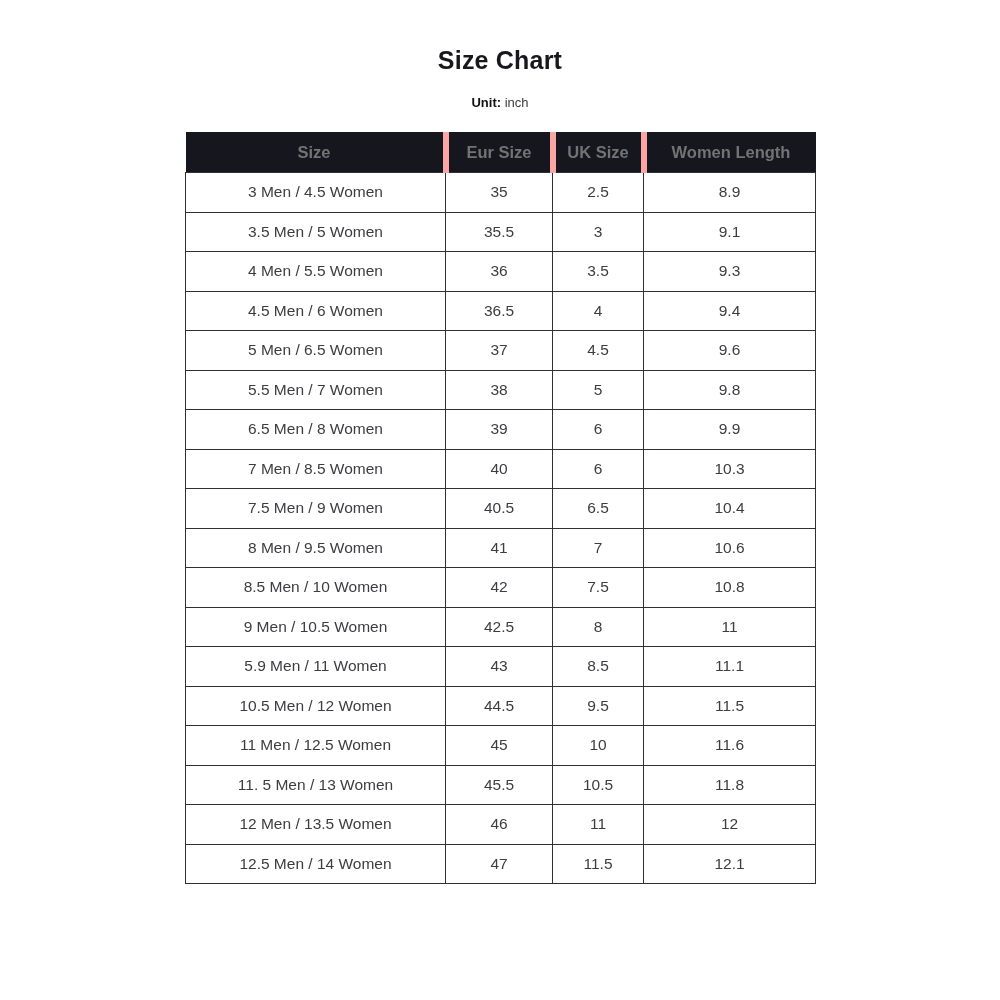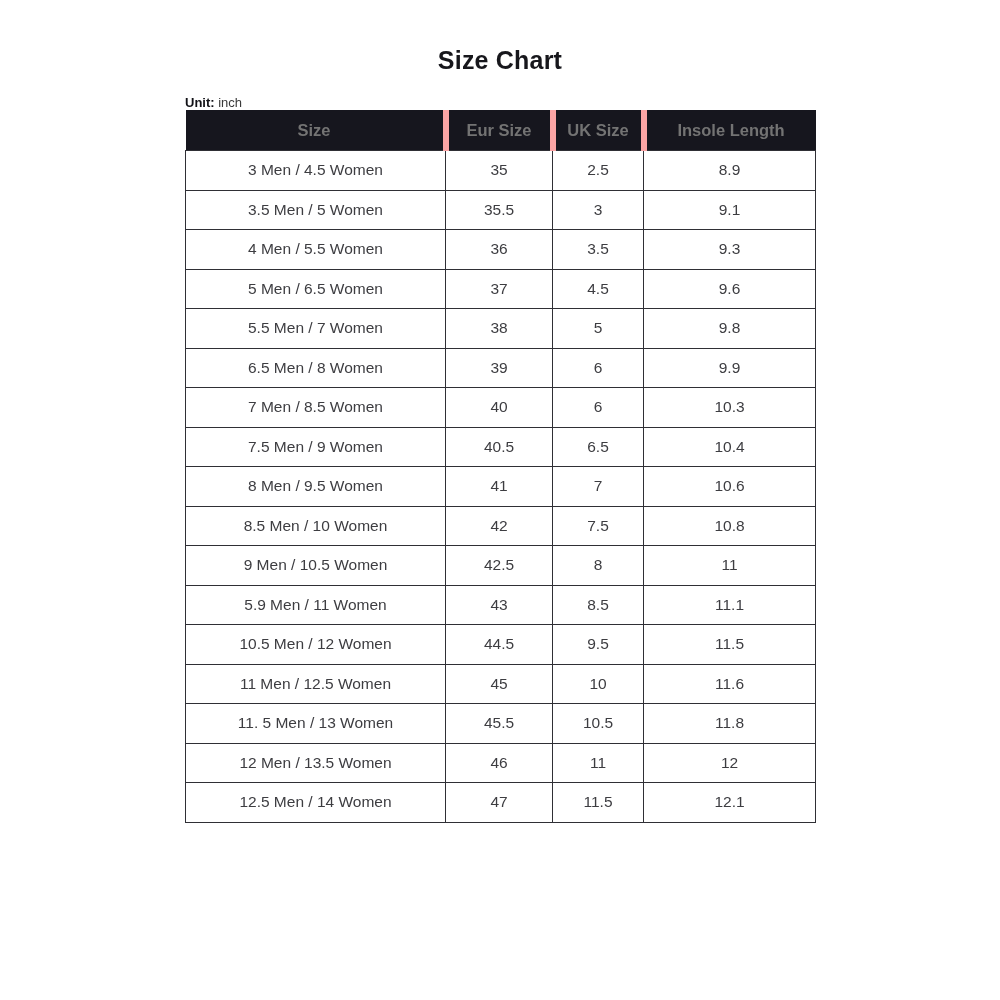--- a/index.html
+++ b/index.html
@@ -22,24 +22,24 @@
     font-size: 25px;
     font-weight: 700;
     color: #17171c;
     letter-spacing: 0.2px;
   }
   .content {
     width: 630px;
     margin: 0 auto;
   }
   .unit-line {
-    text-align: left;
+    text-align: center;
     font-size: 13px;
     margin-top: 20px;
-    margin-bottom: 0;
+    margin-bottom: 22px;
     color: #2b2b2b;
   }
   .unit-label { font-weight: 700; color: #111116; }
   .unit-value { font-weight: 400; color: #3a3a3a; }
   table.size-table {
     width: 630px;
     border-collapse: collapse;
     table-layout: fixed;
   }
   .col-size   { width: 260px; }
@@ -90,21 +90,21 @@
         <col class="col-size">
         <col class="col-eur">
         <col class="col-uk">
         <col class="col-insole">
       </colgroup>
       <thead>
         <tr>
           <th>Size</th>
           <th>Eur Size</th>
           <th>UK Size</th>
-          <th>Insole Length</th>
+          <th>Women Length</th>
         </tr>
       </thead>
       <tbody>
           <tr>
             <td>3 Men / 4.5 Women</td>
             <td>35</td>
             <td>2.5</td>
             <td>8.9</td>
           </tr>
           <tr>
@@ -113,20 +113,26 @@
             <td>3</td>
             <td>9.1</td>
           </tr>
           <tr>
             <td>4 Men / 5.5 Women</td>
             <td>36</td>
             <td>3.5</td>
             <td>9.3</td>
           </tr>
           <tr>
+            <td>4.5 Men / 6 Women</td>
+            <td>36.5</td>
+            <td>4</td>
+            <td>9.4</td>
+          </tr>
+          <tr>
             <td>5 Men / 6.5 Women</td>
             <td>37</td>
             <td>4.5</td>
             <td>9.6</td>
           </tr>
           <tr>
             <td>5.5 Men / 7 Women</td>
             <td>38</td>
             <td>5</td>
             <td>9.8</td>

